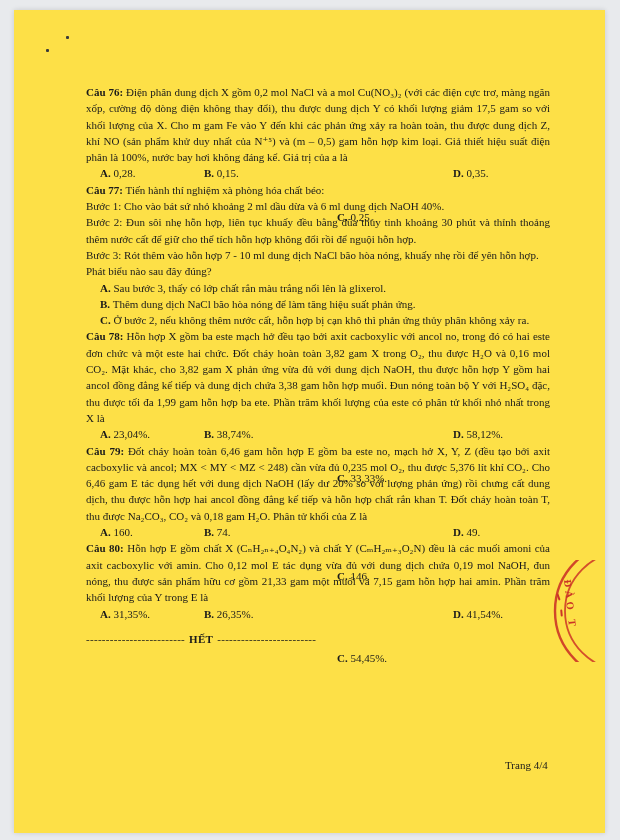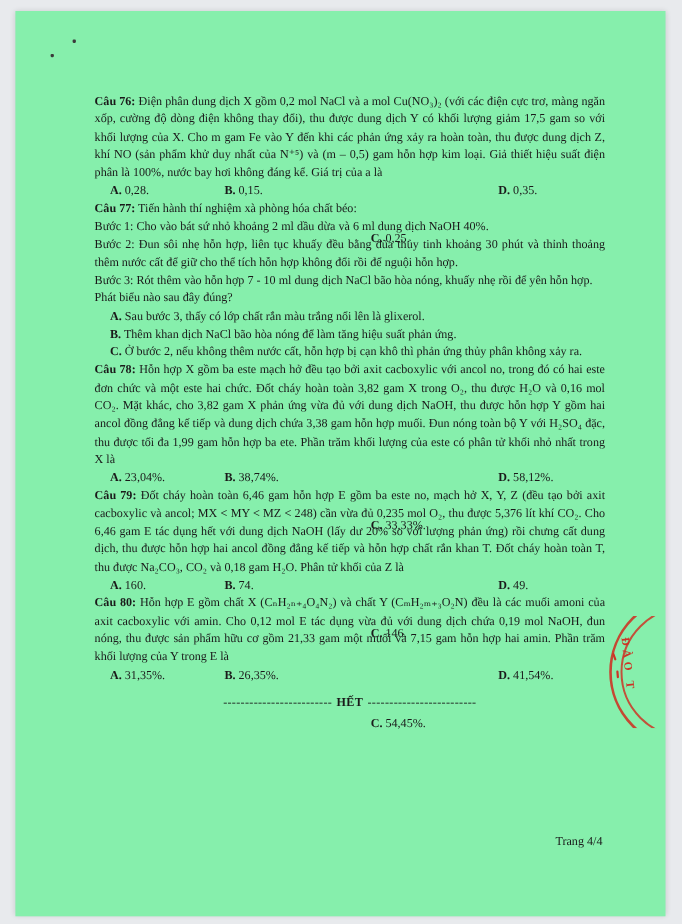--- a/index.html
+++ b/index.html
@@ -4,42 +4,42 @@
 <style>
   html,body{margin:0;padding:0;}
   body{
     width:620px;height:840px;overflow:hidden;position:relative;
     background:#e8eaed;
     font-family:"Liberation Serif","DejaVu Serif",serif;
     color:#1a1a1a;
   }
   .page{
     position:absolute;left:14px;top:10px;width:591px;height:823px;
-    background:#86efac;
+    background:#fde047;
     box-shadow:0 0 5px rgba(0,0,0,.14);
   }
   .speck{position:absolute;width:3px;height:3px;background:#3a3a3a;border-radius:1px;}
   .speck.s1{left:52px;top:26px;}
   .speck.s2{left:32px;top:39px;}
   .content{
     position:absolute;left:72px;top:74px;width:464px;
     font-size:11px;line-height:16.3px;
   }
   .content p{margin:0;}
   .qtext,.qline{text-align:justify;}
   .qlabel{font-weight:bold;}
   .opt-row{position:relative;height:16.3px;}
   .opt-row .opt{position:absolute;top:0;white-space:nowrap;}
   .opt-row .o1{left:14px;}
   .opt-row .o2{left:118px;}
   .opt-row .o3{left:251px;margin-top:44px;}
   .opt-row .o4{left:367px;}
   .opt b{font-weight:bold;}
   .opt-line{padding-left:14px;}
-  .end-line{margin-top:9px !important;text-align:center;letter-spacing:.3px;}
+  .end-line{margin-top:9px !important;letter-spacing:.3px;}
   .end-line .het{font-weight:bold;padding:0 4px;}
   .page-num{position:absolute;left:491px;top:749px;font-size:11px;}
   
   .stamp{position:absolute;left:532px;top:550px;width:59px;height:102px;overflow:hidden;}
   .stamp svg{position:absolute;left:0;top:0;}
   .stamp-text{
     position:absolute;left:27px;top:19px;width:60px;
     font-size:10.5px;font-weight:bold;letter-spacing:3.5px;white-space:nowrap;
     transform:rotate(84deg);transform-origin:0 0;
   }
@@ -68,21 +68,21 @@
     </div>
 
     <div>
       <p class="qtext"><b class="qlabel">Câu 77:</b> <span>Tiến hành thí nghiệm xà phòng hóa chất béo:</span></p>
       <p class="qline">Bước 1: Cho vào bát sứ nhỏ khoảng 2 ml dầu dừa và 6 ml dung dịch NaOH 40%.</p>
       <p class="qline">Bước 2: Đun sôi nhẹ hỗn hợp, liên tục khuấy đều bằng đũa thủy tinh khoảng 30 phút và thỉnh thoảng thêm nước cất để giữ cho thể tích hỗn hợp không đổi rồi để nguội hỗn hợp.</p>
       <p class="qline">Bước 3: Rót thêm vào hỗn hợp 7 - 10 ml dung dịch NaCl bão hòa nóng, khuấy nhẹ rồi để yên hỗn hợp.</p>
       <p class="qline">Phát biểu nào sau đây đúng?</p>
       <div>
         <p class="opt-line"><b>A.</b> <span>Sau bước 3, thấy có lớp chất rắn màu trắng nổi lên là glixerol.</span></p>
-        <p class="opt-line"><b>B.</b> <span>Thêm khan dịch NaCl bão hòa nóng để làm tăng hiệu suất phản ứng.</span></p>
+        <p class="opt-line"><b>B.</b> <span>Thêm dung dịch NaCl bão hòa nóng để làm tăng hiệu suất phản ứng.</span></p>
         <p class="opt-line"><b>C.</b> <span>Ở bước 2, nếu không thêm nước cất, hỗn hợp bị cạn khô thì phản ứng thủy phân không xảy ra.</span></p>
       </div>
     </div>
 
     <div>
       <p class="qtext"><b class="qlabel">Câu 78:</b> <span>Hỗn hợp X gồm ba este mạch hở đều tạo bởi axit cacboxylic với ancol no, trong đó có hai este đơn chức và một este hai chức. Đốt cháy hoàn toàn 3,82 gam X trong O₂, thu được H₂O và 0,16 mol CO₂. Mặt khác, cho 3,82 gam X phản ứng vừa đủ với dung dịch NaOH, thu được hỗn hợp Y gồm hai ancol đồng đẳng kế tiếp và dung dịch chứa 3,38 gam hỗn hợp muối. Đun nóng toàn bộ Y với H₂SO₄ đặc, thu được tối đa 1,99 gam hỗn hợp ba ete. Phần trăm khối lượng của este có phân tử khối nhỏ nhất trong X là</span></p>
       <div class="opt-row">
         <span class="opt o1"><b>A.</b> <span>23,04%.</span></span>
         <span class="opt o2"><b>B.</b> <span>38,74%.</span></span>
         <span class="opt o3"><b>C.</b> <span>33,33%.</span></span>

